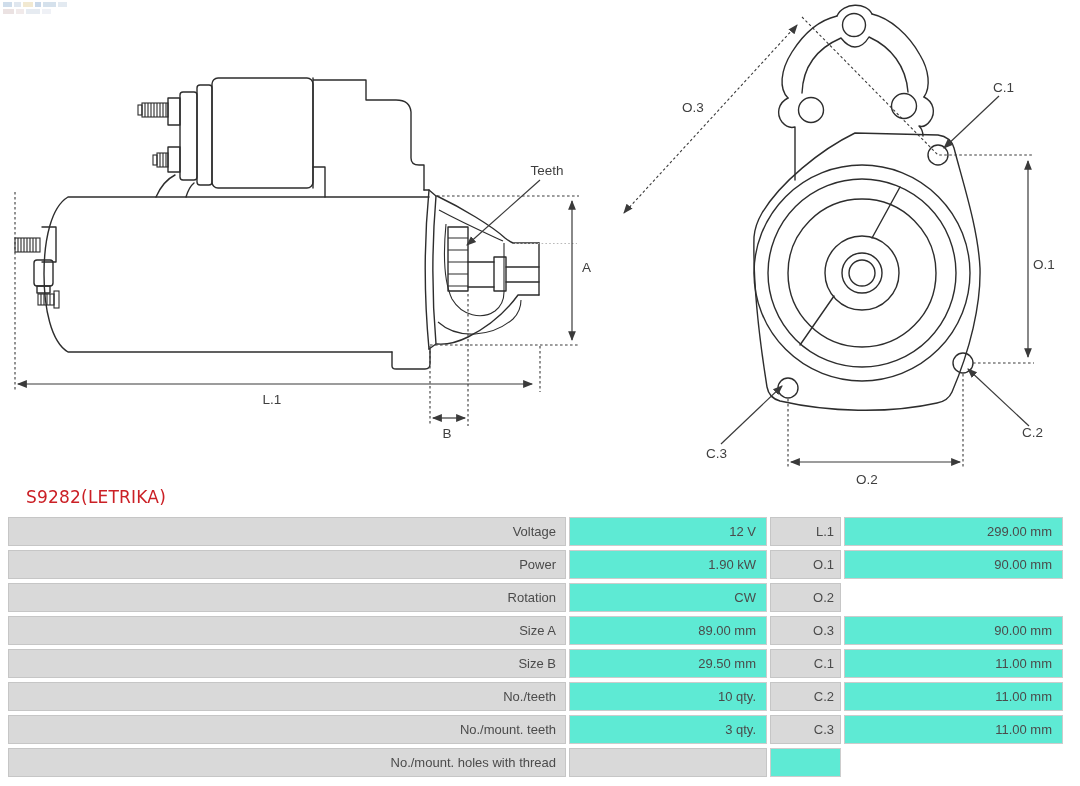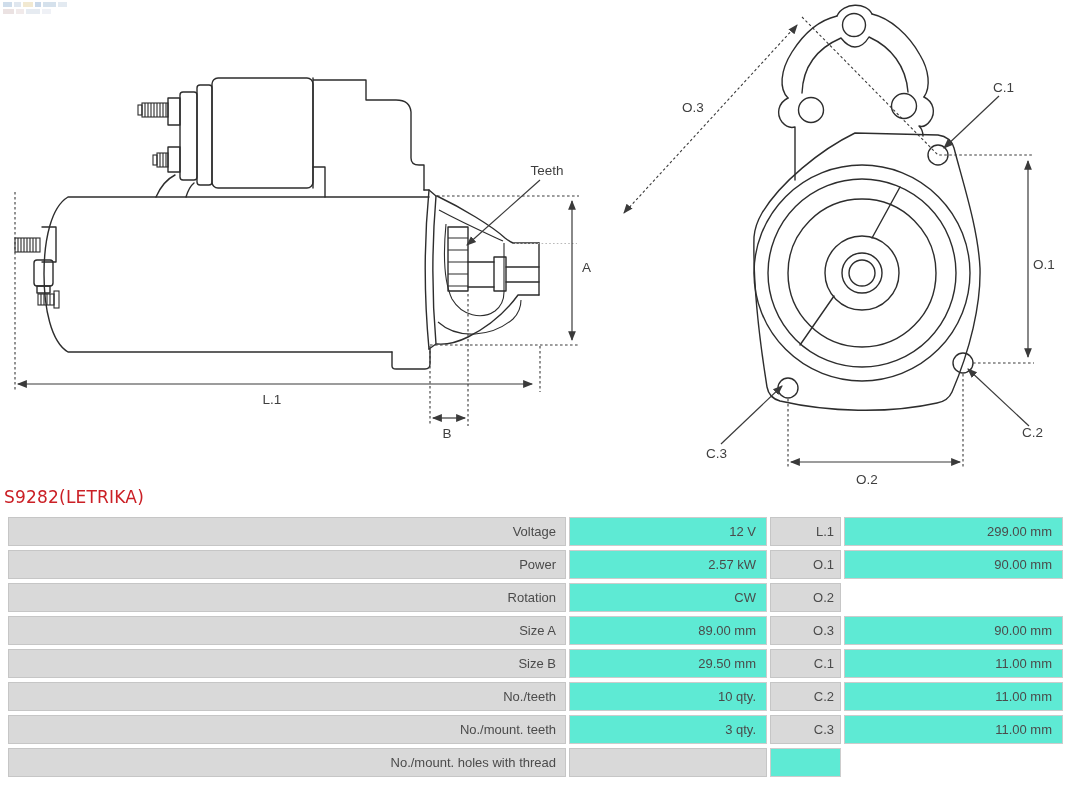--- a/index.html
+++ b/index.html
@@ -11,21 +11,21 @@
   .wmseg{height:5px;display:inline-block;}
   
   #drawings{position:absolute;left:0;top:0;}
   .ln{fill:none;stroke:#2d2d2d;stroke-width:1.4;stroke-linejoin:round;stroke-linecap:round;}
   .thin{fill:none;stroke:#2d2d2d;stroke-width:1.1;}
   .dim{fill:none;stroke:#3a3a3a;stroke-width:1.2;}
   .dash{fill:none;stroke:#3a3a3a;stroke-width:1.1;stroke-dasharray:2.6 2.4;}
   .faint{fill:none;stroke:#b9b9b9;stroke-width:1;stroke-dasharray:1.6 2.2;}
   .dimtext{fill:#3f3f3f;font-size:13.5px;font-family:"Liberation Sans",sans-serif;}
   
-  #part-title{position:absolute;left:4px;top:487px;font-size:17px;letter-spacing:.2px;
+  #part-title{position:absolute;left:26px;top:487px;font-size:17px;letter-spacing:.2px;
               font-family:"DejaVu Sans","Liberation Sans",sans-serif;}
   
   #spec{position:absolute;left:8px;top:517px;width:1056px;}
   .trow{display:grid;grid-template-columns:558px 198px 71px 219px;column-gap:3px;
         height:29px;margin-bottom:4px;}
   .cell{box-sizing:border-box;line-height:27px;font-size:13px;color:#4b4b4b;
         text-align:right;white-space:nowrap;overflow:hidden;}
   .lbl{background:#d9d9d9;border:1px solid #c6c6c6;padding-right:9px;}
   .val{background:#5eead4;border:1px solid #cccccc;padding-right:10px;}
   .dimcell{padding-right:6px;}
@@ -190,21 +190,21 @@
 
   <div id="spec">
     <div class="trow">
       <div class="cell lbl">Voltage</div>
       <div class="cell val">12 V</div>
       <div class="cell lbl dimcell">L.1</div>
       <div class="cell val">299.00 mm</div>
     </div>
     <div class="trow">
       <div class="cell lbl">Power</div>
-      <div class="cell val">2.57 kW</div>
+      <div class="cell val">1.90 kW</div>
       <div class="cell lbl dimcell">O.1</div>
       <div class="cell val">90.00 mm</div>
     </div>
     <div class="trow">
       <div class="cell lbl">Rotation</div>
       <div class="cell val">CW</div>
       <div class="cell lbl dimcell">O.2</div>
     </div>
     <div class="trow">
       <div class="cell lbl">Size A</div>

